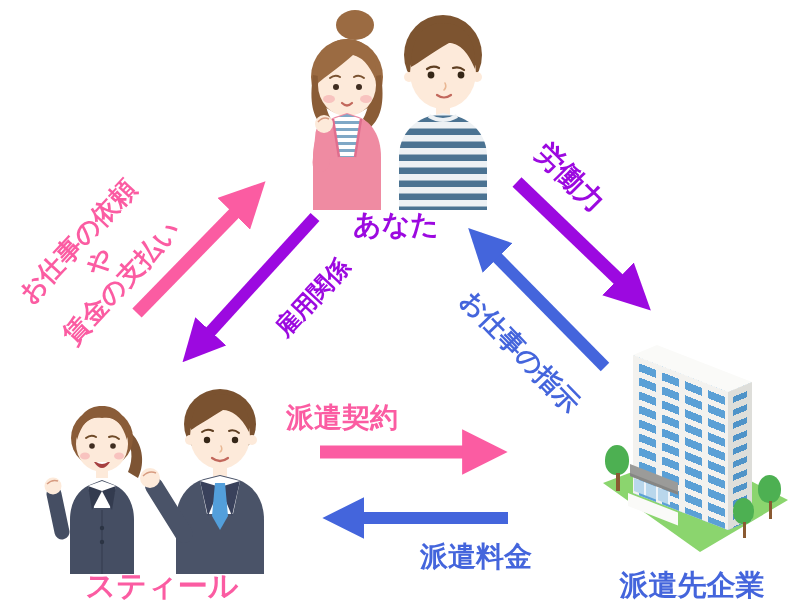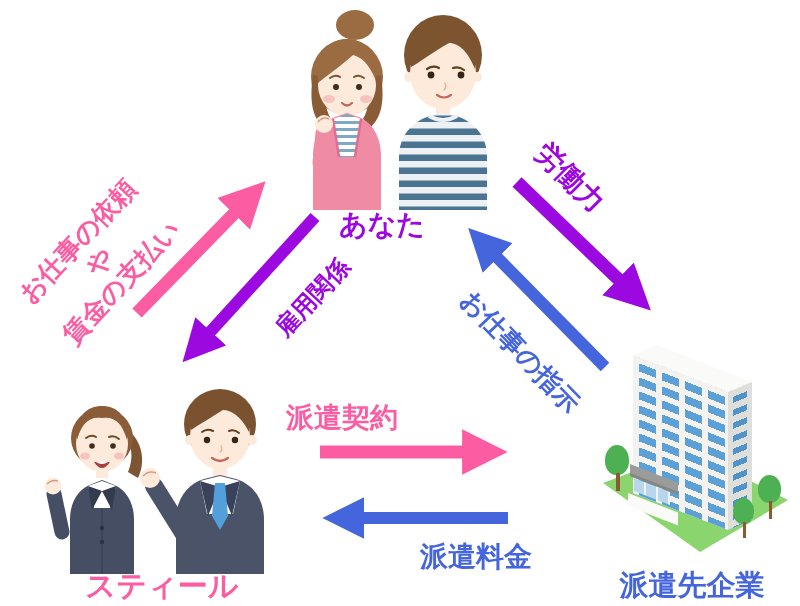--- a/index.html
+++ b/index.html
@@ -182,21 +182,21 @@
     <div class="tree" style="left:138px;top:168px;width:22px;height:48px">
       <div class="top" style="left:0;top:0;width:21px;height:26px"></div>
       <div class="trunk" style="left:9.5px;top:24px;width:3px;height:16px"></div>
     </div>
     <div class="tree" style="left:163px;top:145px;width:24px;height:52px">
       <div class="top" style="left:0;top:0;width:23px;height:28px"></div>
       <div class="trunk" style="left:10.5px;top:26px;width:3px;height:18px"></div>
     </div>
   </div>
 
-  <div class="lbl purple" style="left:382px;top:225px;font-size:28px">あなた</div>
+  <div class="lbl purple" style="left:396px;top:225px;font-size:28px">あなた</div>
   <div class="lbl pink" style="left:162px;top:586px;font-size:30px">スティール</div>
   <div class="lbl blue" style="left:692px;top:586px;font-size:29px">派遣先企業</div>
 
   <div class="lbl pink" style="left:100px;top:262px;font-size:26px;transform:translate(-50%,-50%) rotate(-47deg)">
     <span class="ln">お仕事の依頼</span>
     <span class="ln">や</span>
     <span class="ln">賃金の支払い</span>
   </div>
   <div class="lbl purple" style="left:313px;top:298px;font-size:24px;transform:translate(-50%,-50%) rotate(-47deg)">雇用関係</div>
   <div class="lbl purple" style="left:570px;top:178px;font-size:28px;transform:translate(-50%,-50%) rotate(45deg)">労働力</div>

